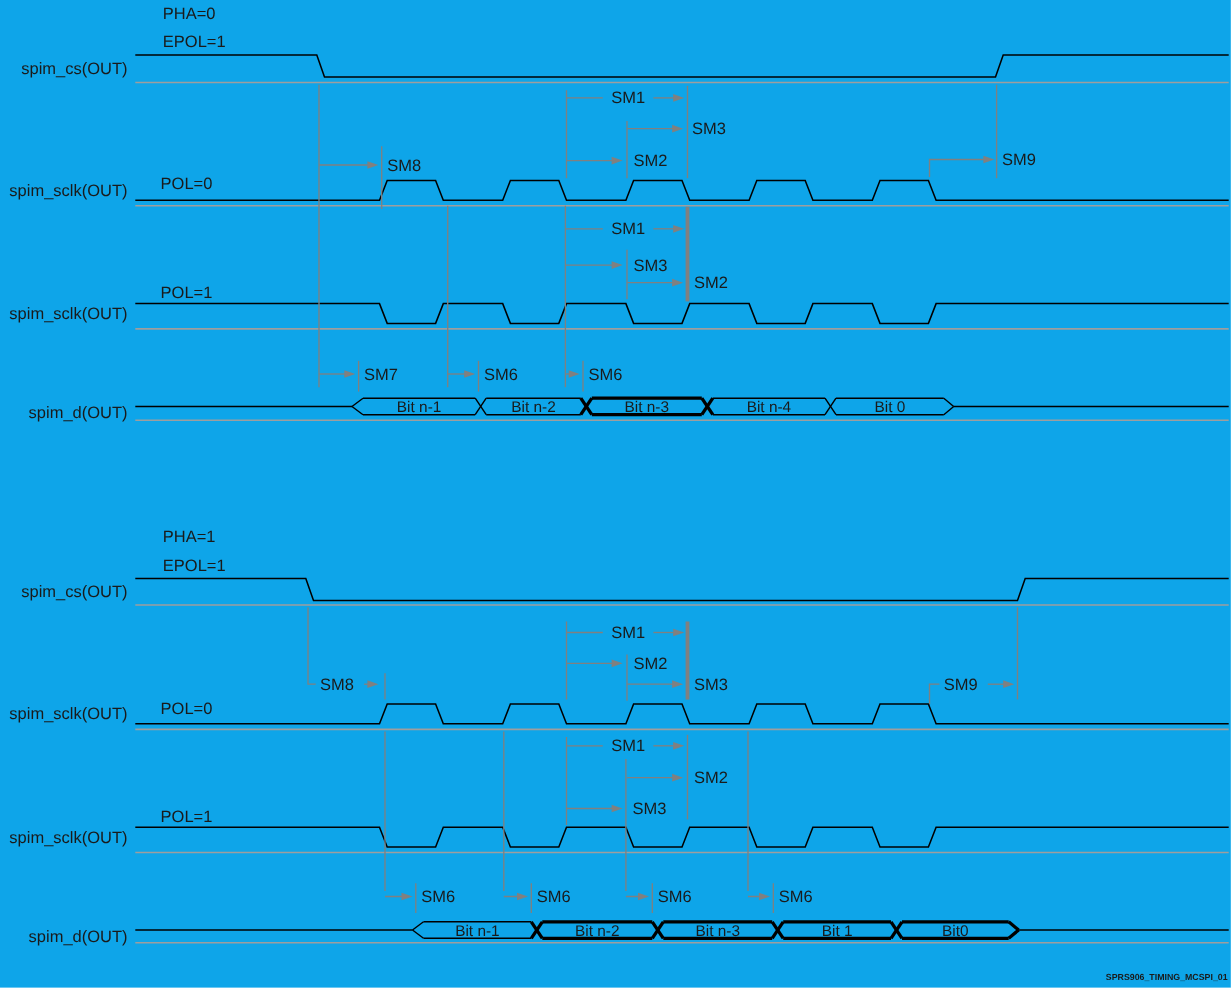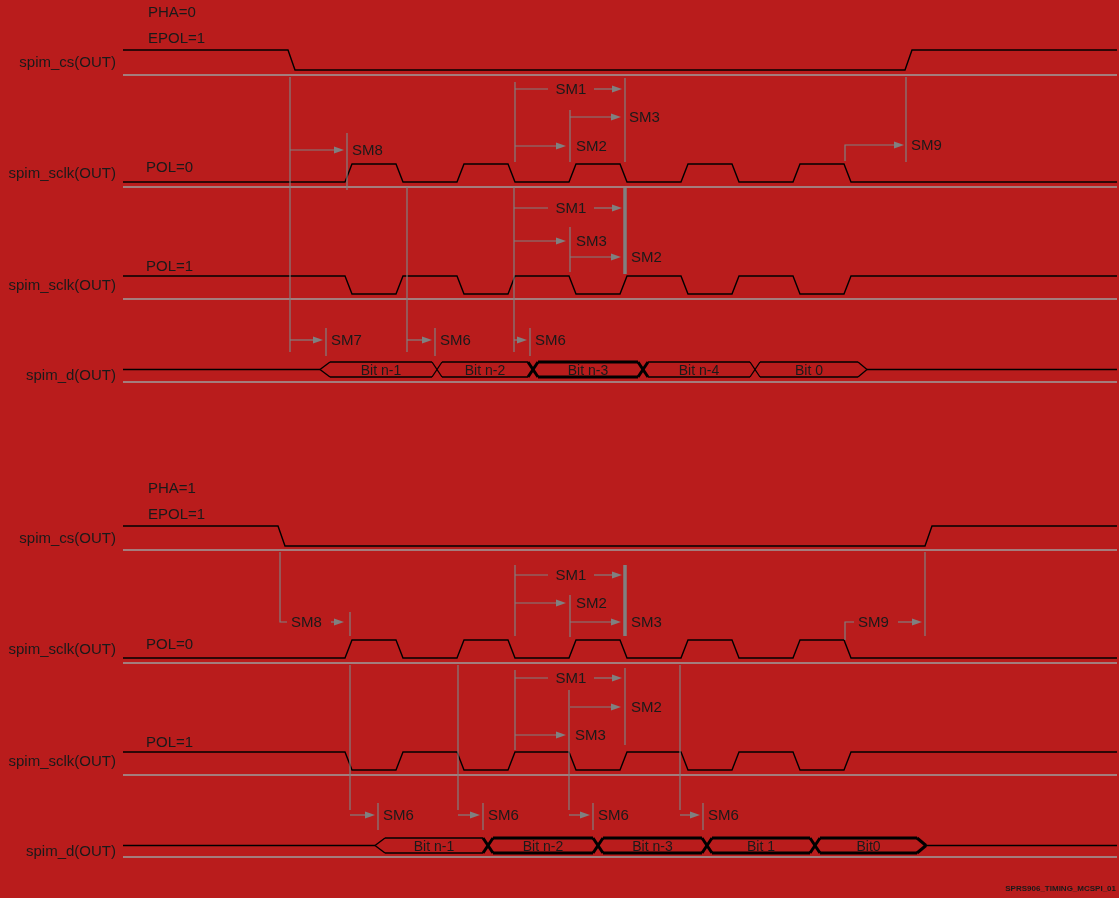--- a/index.html
+++ b/index.html
@@ -1,16 +1,16 @@
 <!DOCTYPE html>
 <html><head>
 <meta charset="utf-8">
 <style>
   html,body{margin:0;padding:0;background:#ffffff;}
-  #fig{width:1119px;height:898px;position:relative;background:#b91c1c;overflow:hidden;}
+  #fig{width:1119px;height:898px;position:relative;background:#0ea5e9;overflow:hidden;}
   svg text{font-family:"Liberation Sans","DejaVu Sans",sans-serif;}
 </style>
 </head>
 <body>
 
 <div id="fig"><svg width="1119" height="898" viewBox="0 0 1119 898">
       <g>
         <text x="148" y="17" fill="#1a1a1a" font-size="15" text-anchor="start" font-weight="normal">PHA=0</text>
         <text x="148" y="43" fill="#1a1a1a" font-size="15" text-anchor="start" font-weight="normal">EPOL=1</text>
         <text x="116" y="67" fill="#1a1a1a" font-size="15" text-anchor="end" font-weight="normal">spim_cs(OUT)</text>

